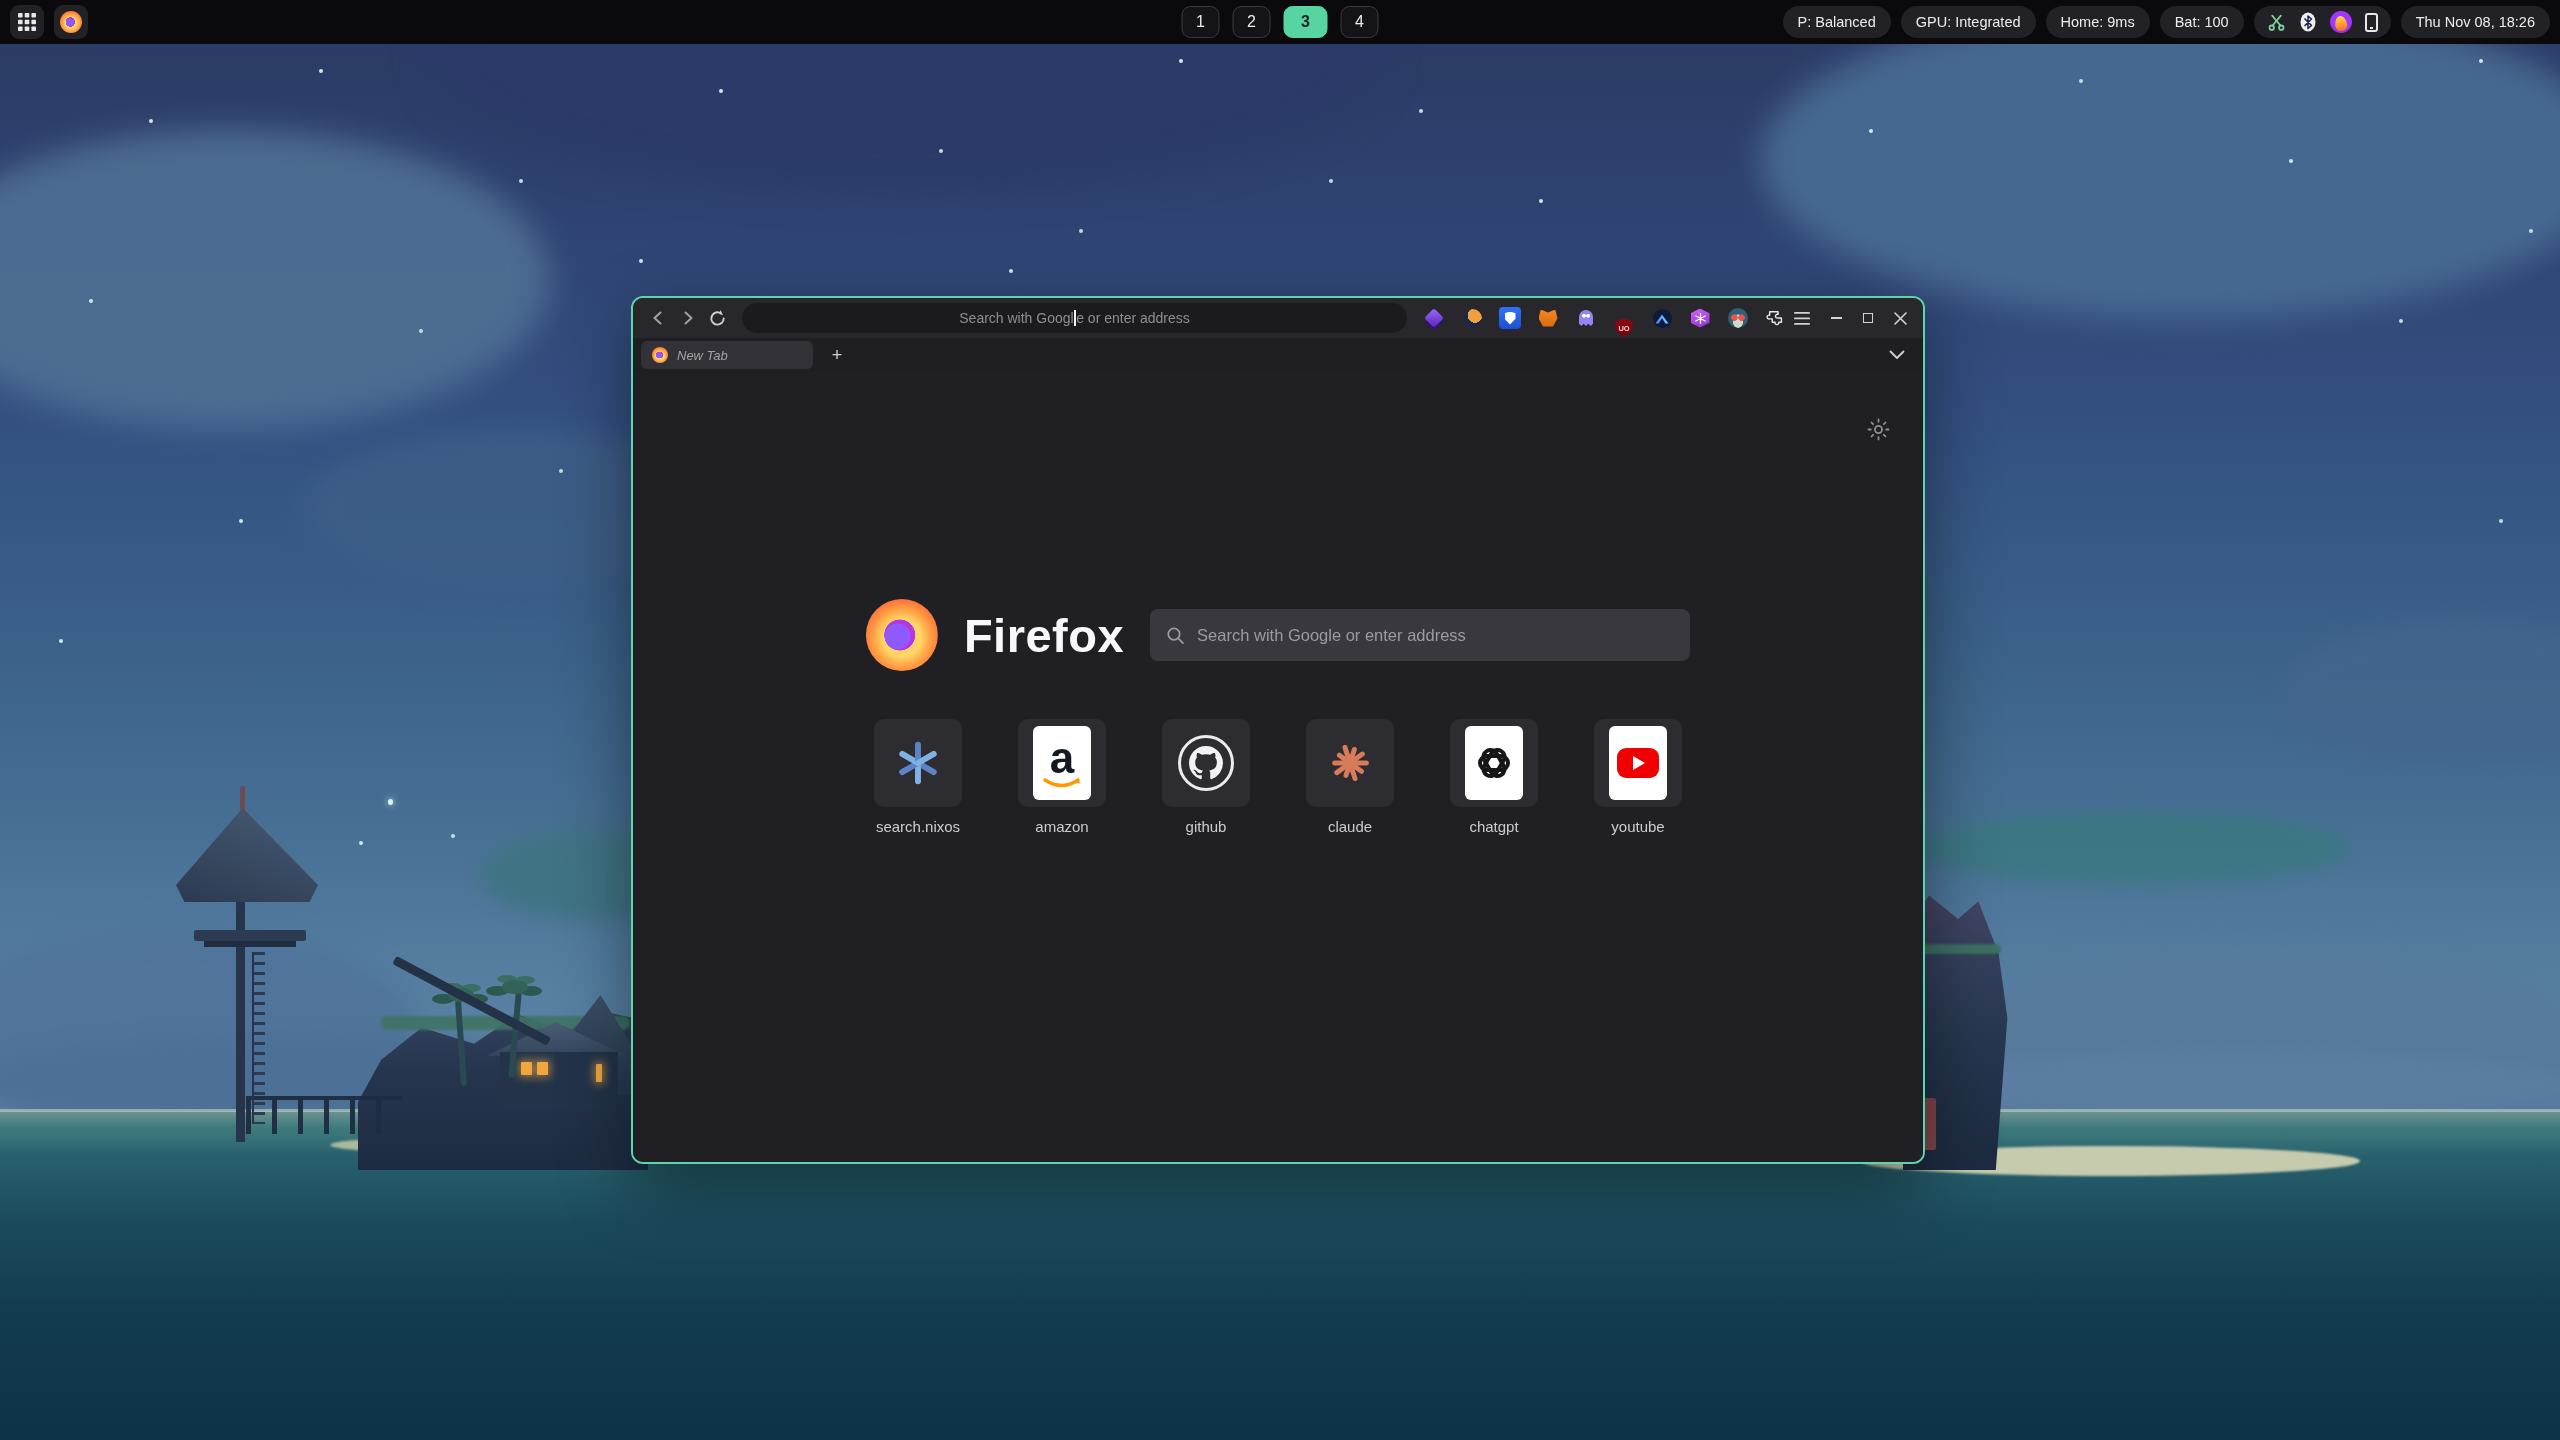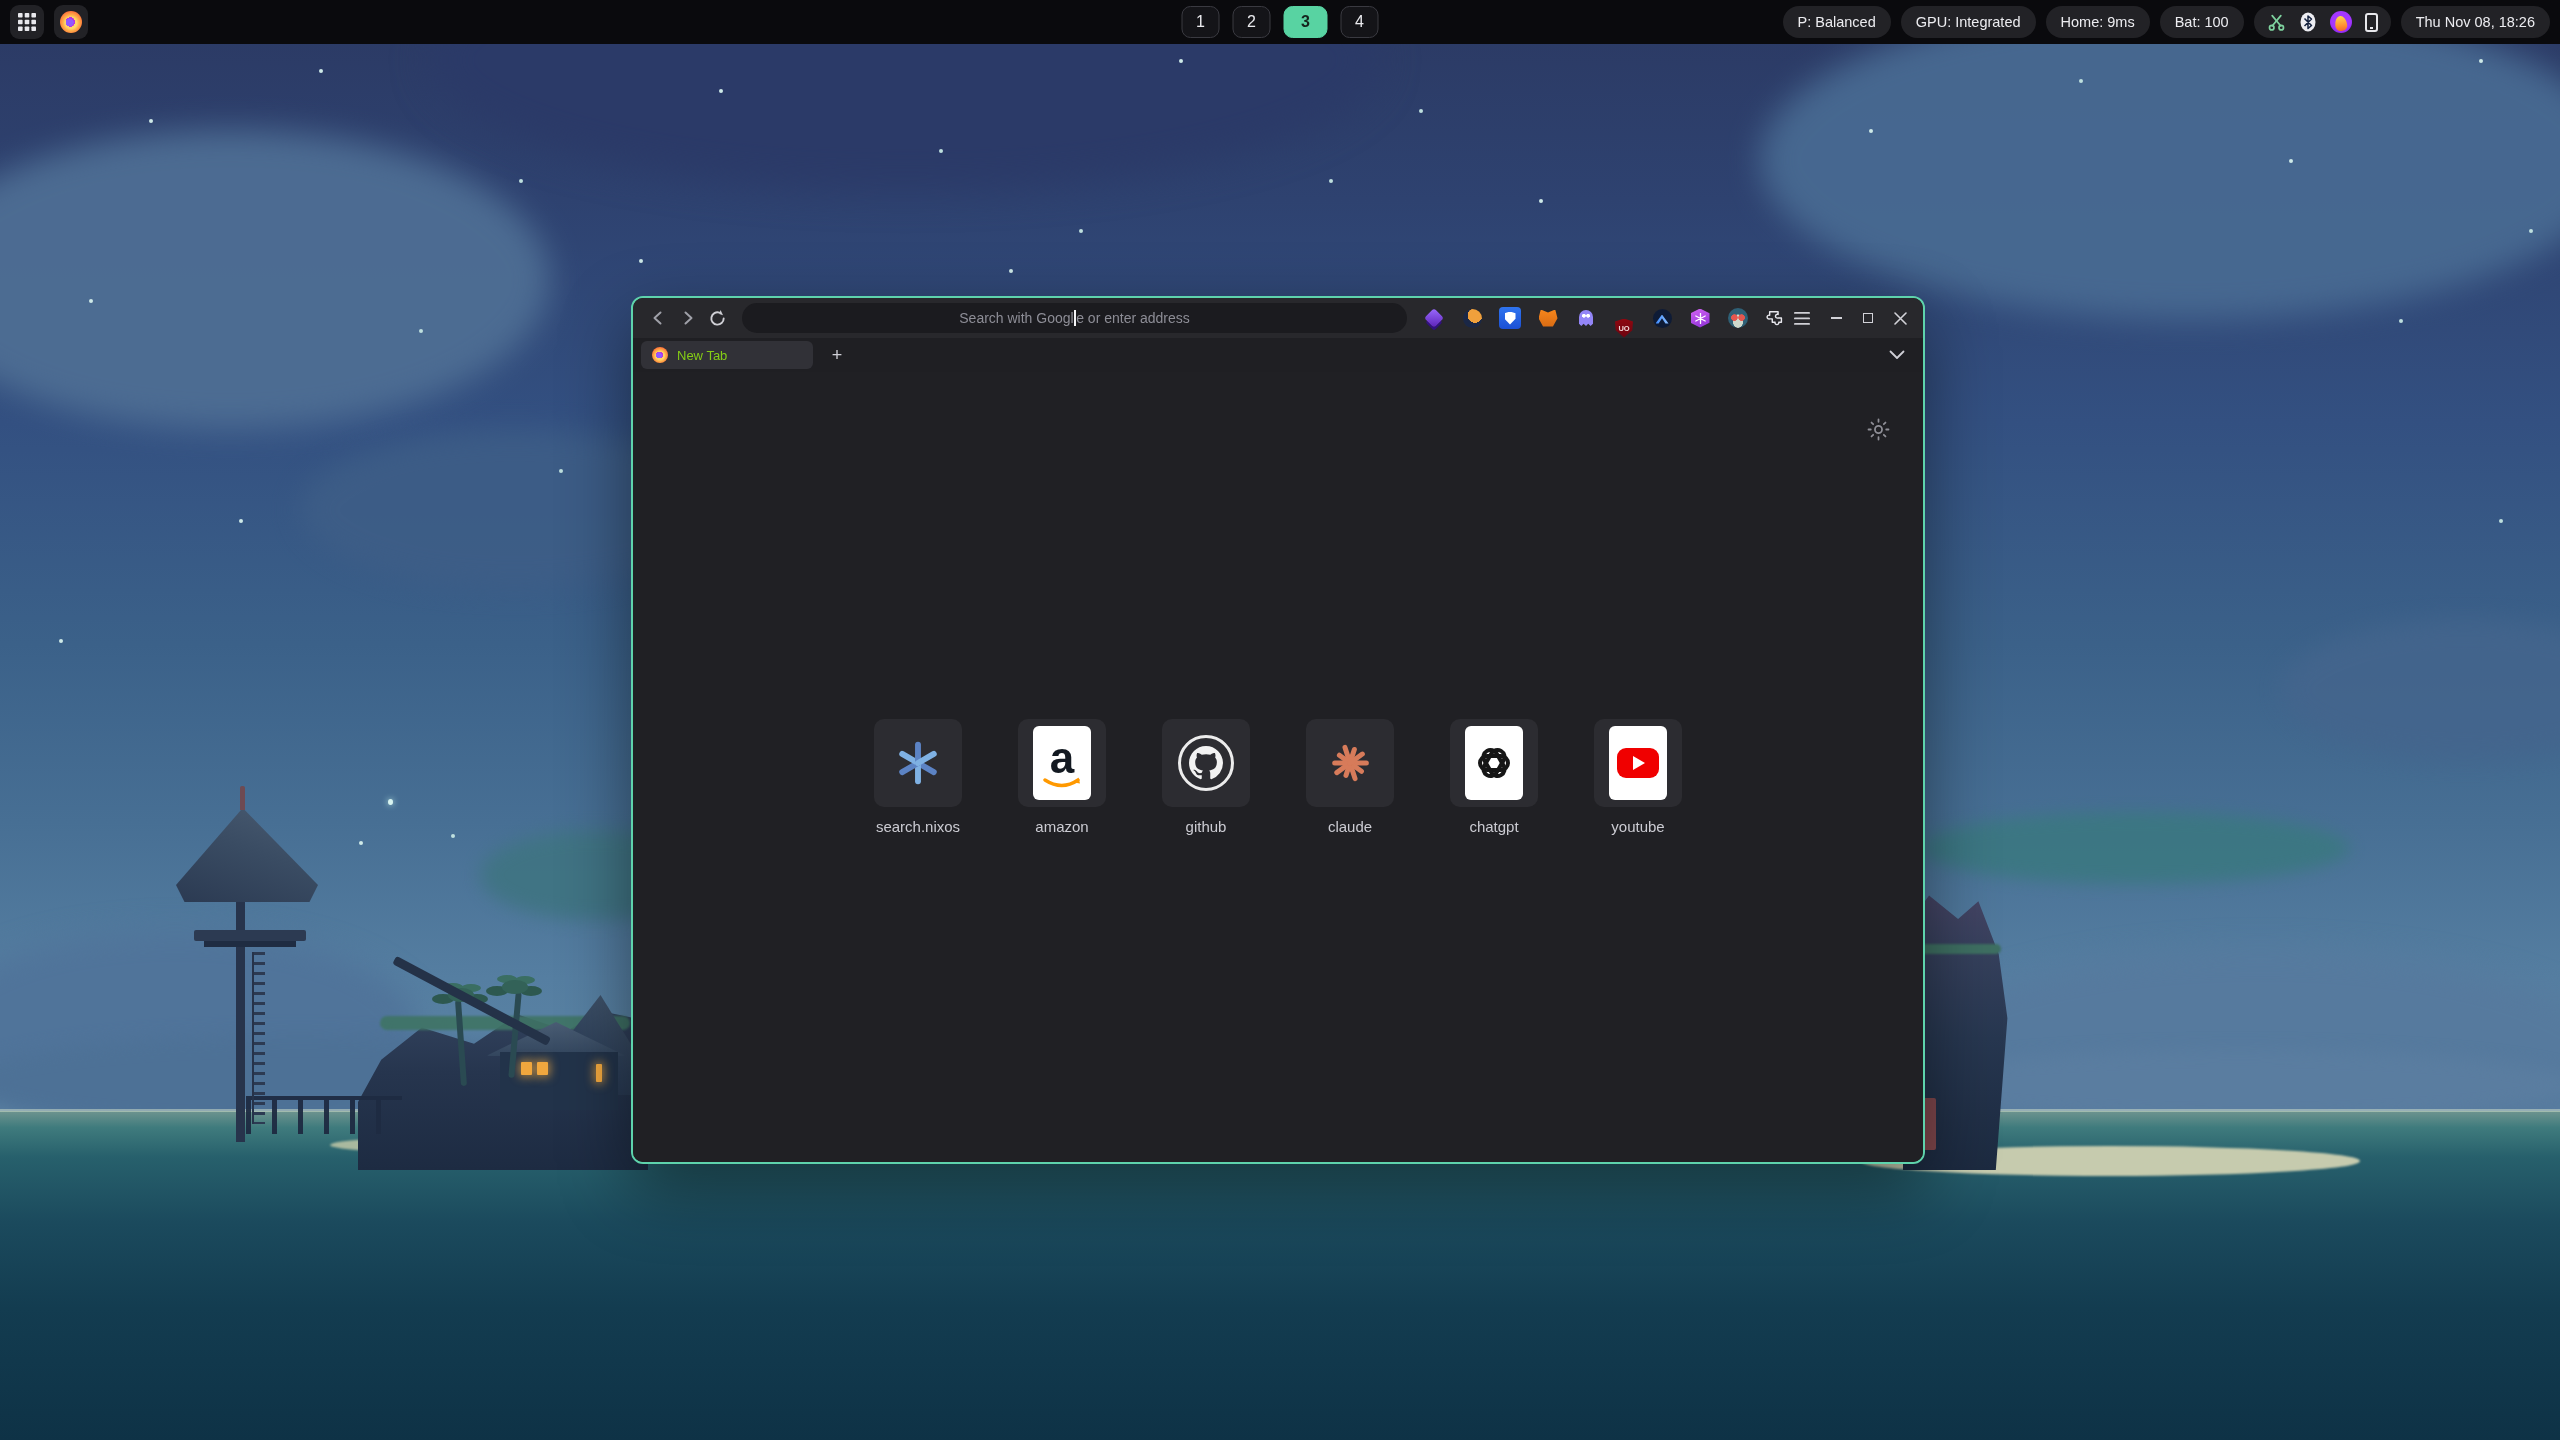--- a/index.html
+++ b/index.html
@@ -152,21 +152,21 @@
                radial-gradient(circle at 68% 48%, #e4574f 0 3px, transparent 3.6px),
                radial-gradient(ellipse at 50% 66%, #cfd8cb 0 34%, transparent 38%), #2e6076; }
   .navbar-right { display:flex; align-items:center; margin-left:auto; gap:6px; }
   .winbtn { width:26px; height:26px; display:flex; align-items:center; justify-content:center; border-radius:5px; }
   .minbar { width:11px; height:2px; background:#d2d2d8; }
   .maxbox { width:10px; height:10px; border:1.6px solid #d2d2d8; }
 
   .tabbar { height:34px; background:#1f1f23; display:flex; align-items:center; padding:0 8px; }
   .tab { width:172px; height:28px; border-radius:6px; background:#313137; display:flex; align-items:center;
     gap:9px; padding:0 11px; }
-  .tab-label { color:#84cc16; font-size:13px; }
+  .tab-label { color:#a3a3a3; font-size:13px;font-style:italic; }
   .newtab-btn { width:28px; height:26px; margin-left:10px; color:#cfcfd6; font-size:18px;
     display:flex; align-items:center; justify-content:center; border-radius:5px; }
   .tab-chevron { margin-left:auto; margin-right:10px; }
 
   .content { position:relative; height:calc(868px - 4px - 40px - 34px); background:#202024; }
   .gear-btn { position:absolute; right:30px; top:42px; width:30px; height:30px; display:flex;
     align-items:center; justify-content:center; border-radius:5px; }
 
   .hero { position:absolute; left:50%; top:227px; transform:translateX(-50%); display:flex;
     align-items:center; gap:26px; }
@@ -412,20 +412,31 @@
     <div class="content">
       <div class="gear-btn">
         <svg width="25" height="25" viewBox="0 0 24 24">
           <g stroke="#8f8f97" stroke-width="1.7" fill="none" stroke-linecap="round">
             <circle cx="12" cy="12" r="3.4"></circle>
             <path d="M12 4.6V2.4 M12 21.6v-2.2 M4.6 12H2.4 M21.6 12h-2.2 M6.9 6.9L5.3 5.3 M18.7 18.7l-1.6-1.6 M17.1 6.9l1.6-1.6 M5.3 18.7l1.6-1.6"></path>
           </g>
         </svg>
       </div>
 
+      <div class="hero">
+        <span class="ff-logo ff72"></span>
+        <span class="wordmark">Firefox</span>
+        <div class="search-field">
+          <svg width="19" height="19" viewBox="0 0 20 20">
+            <circle cx="8.5" cy="8.5" r="6" stroke="#9b9ba4" stroke-width="1.8" fill="none"></circle>
+            <path d="M13 13 L18 18" stroke="#9b9ba4" stroke-width="1.8" stroke-linecap="round"></path>
+          </svg>
+          <input type="text" placeholder="Search with Google or enter address" style="">
+        </div>
+      </div>
 
       <div class="shortcuts">
 
         <div class="shortcut">
           <div class="tile">
             <svg width="50" height="50" viewBox="0 0 44 44">
               <g stroke-width="5.2" stroke-linecap="round" fill="none">
                 <path d="M22 22 L35.9 30" stroke="#5c83c4"></path>
                   <path d="M22 22 L22 38" stroke="#7fb1e3"></path>
                 <path d="M22 22 L8.1 30" stroke="#5c83c4"></path>

